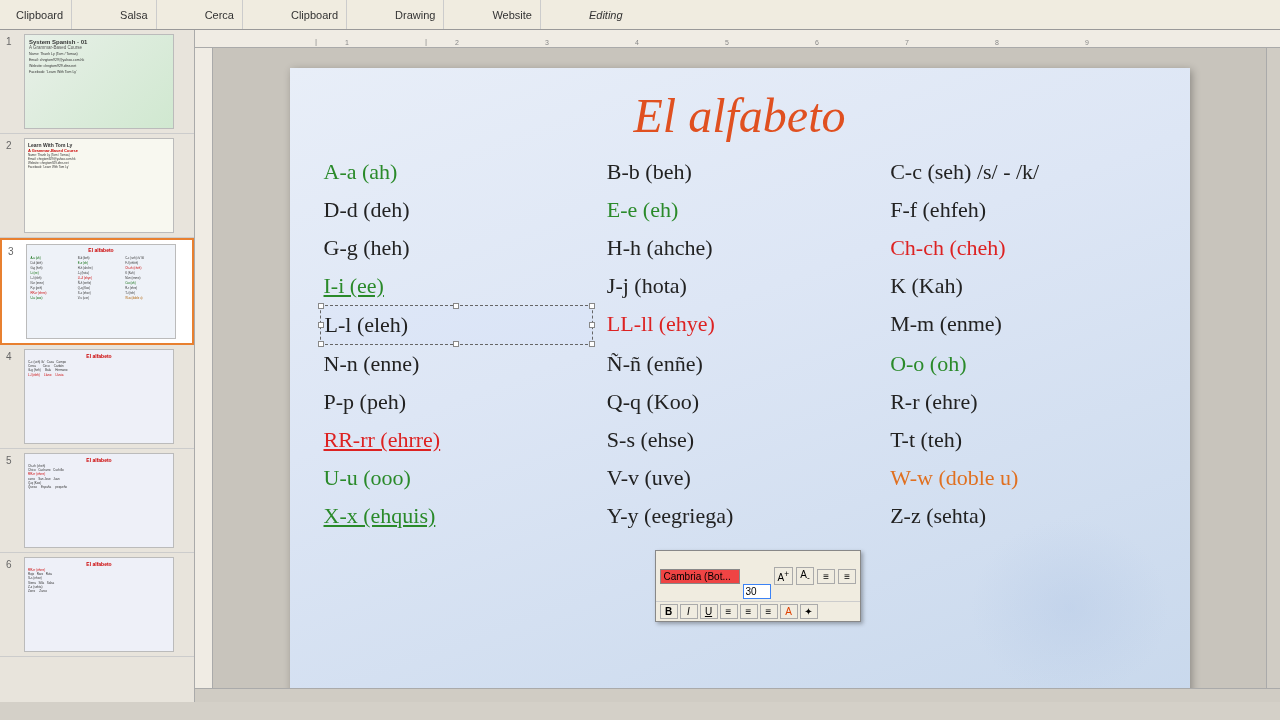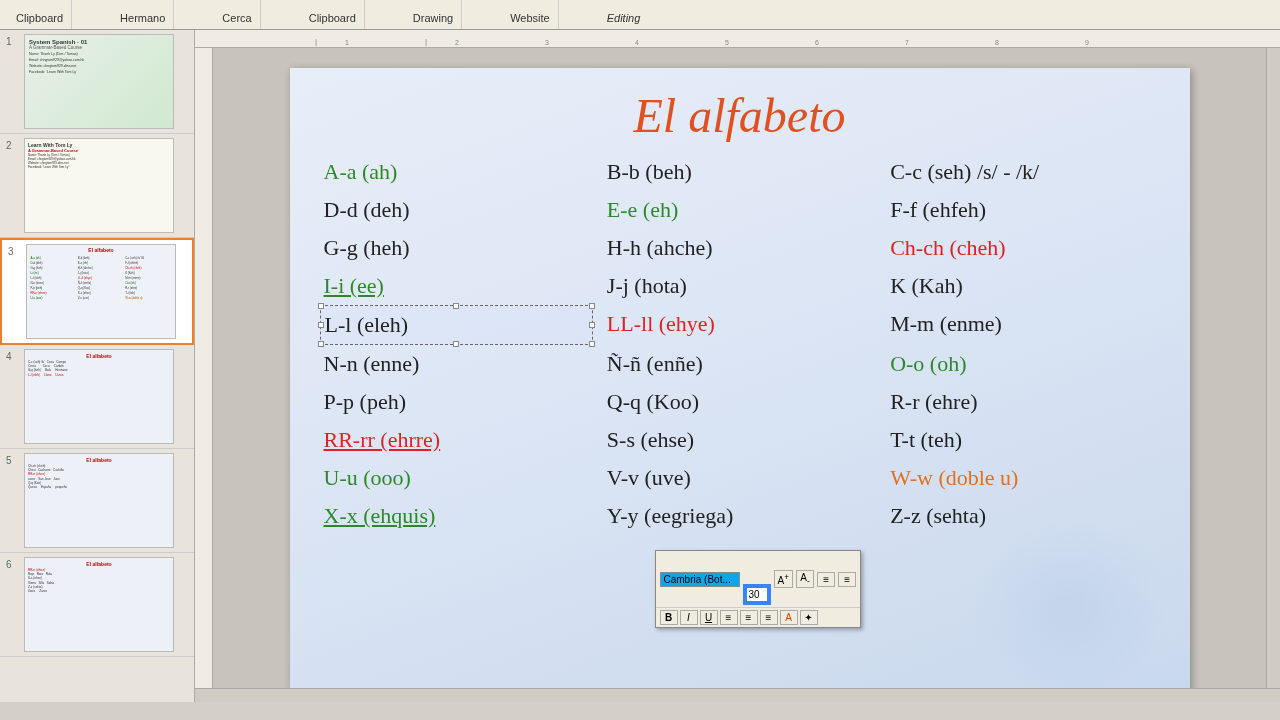--- a/index.html
+++ b/index.html
@@ -18,22 +18,23 @@
       border-bottom: 1px solid #999;
       display: flex;
       align-items: center;
       padding: 0 8px;
       font-size: 11px;
       color: #333;
       gap: 40px;
     }
     .toolbar-group {
       display: flex;
+      align-items: center;
       gap: 4px;
-      padding: 12px 8px;
+      padding: 4px 8px;
       border-right: 1px solid #ccc;
       height: 100%;
     }
     .toolbar-group:last-child { border-right: none; font-style: italic; }
 
     
     .main-layout {
       display: flex;
       height: calc(720px - 48px);
     }
@@ -194,30 +195,30 @@
     .ft-row1 {
       display: flex;
       align-items: center;
       padding: 2px 4px;
       gap: 3px;
       font-size: 10px;
       border-bottom: 1px solid #ccc;
     }
 
     .ft-font-name {
-      background: #0ea5e9;
+      background: #ef4444;
       border: 1px solid #888;
       font-size: 10px;
       padding: 1px 3px;
       width: 80px;
     }
 
     .ft-font-size {
       background: #fff;
-      border: 4px solid #3b82f6;
+      border: 1px solid #3b82f6;
       font-size: 10px;
       padding: 1px 2px;
       width: 28px;
       margin-top: 31px;
     }
 
     .ft-btn {
       font-size: 10px;
       background: #f0ece0;
       border: 1px solid #aaa;
@@ -319,21 +320,21 @@
 
   </style>
 </head>
 <body>
 
 <div class="toolbar">
   <div class="toolbar-group">
     <span>Clipboard</span>
   </div>
   <div class="toolbar-group">
-    <span>Hermano</span>
+    <span>Salsa</span>
   </div>
   <div class="toolbar-group">
     <span>Cerca</span>
   </div>
   <div class="toolbar-group">
     <span>Clipboard</span>
   </div>
   <div class="toolbar-group">
     <span>Drawing</span>
   </div>

